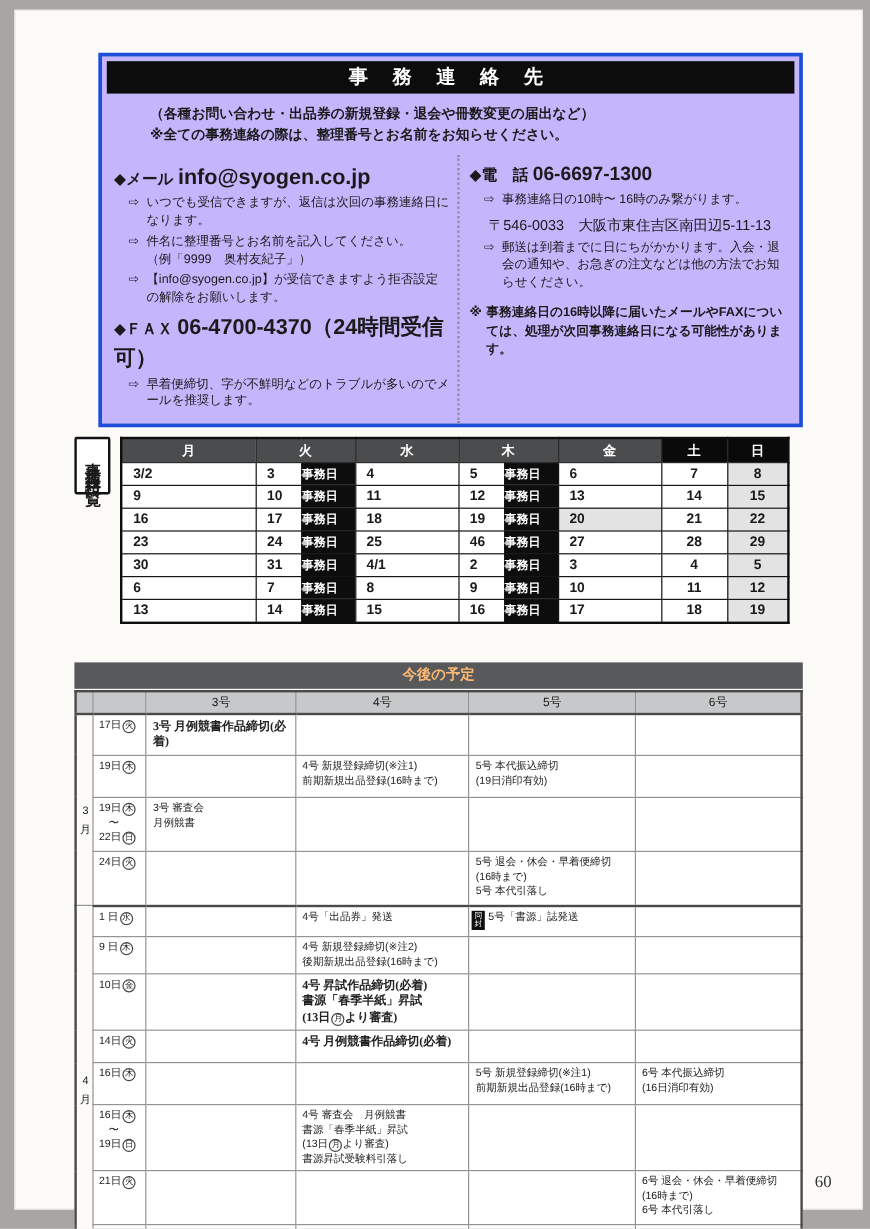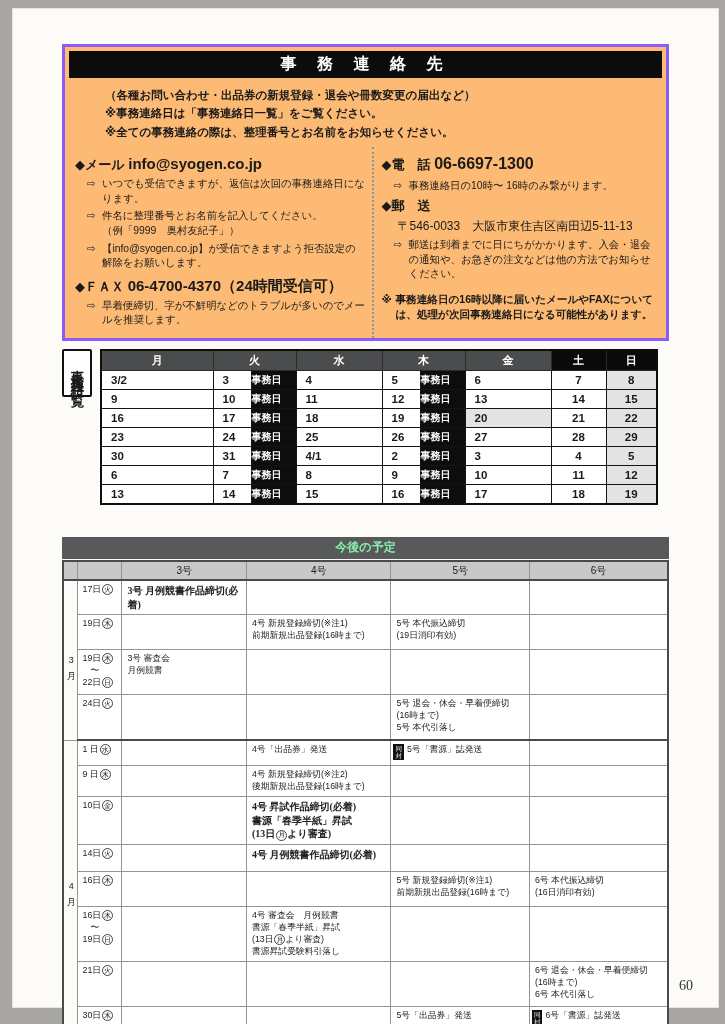--- a/index.html
+++ b/index.html
@@ -12,33 +12,33 @@
   .page{
     position:relative;box-sizing:border-box;
     width:707px;height:1000px;
     margin:8px 6px 16px 12px;
     background:#fcfbf8;
     box-shadow:inset 0 0 0 1px #e8e6e2;
     padding:36px 50px 0 50px;
   }
 
   
-  .contact-box{border:3px solid #8b5cf6;background:#fdba74;}
+  .contact-box{border:3px solid #1d4ed8;background:#c4b5fd;margin-left:20px;}
   .contact-title{
     background:#0c0c0c;color:#fff;margin:4px;padding:3px 0;
     text-align:center;font-size:16px;font-weight:bold;letter-spacing:8px;
   }
   .contact-intro{font-size:11.5px;font-weight:bold;line-height:1.6;padding:4px 0 6px 40px;}
   .contact-cols{display:flex;align-items:stretch;}
   .ccol{box-sizing:border-box;}
   .ccol.left{width:51%;padding:2px 6px 10px 10px;}
   .ccol.right{width:49%;border-left:2px dotted #8796a4;padding:2px 10px 10px 8px;}
   .method{margin-top:4px;}
   .method-head{font-size:13px;font-weight:bold;line-height:1.4;}
-  .method-value{font-size:15px;font-weight:bold;}
+  .method-value{font-size:18px;font-weight:bold;}
   .address-block{font-size:12px;font-weight:normal;margin:2px 0 2px 16px;line-height:1.5;}
   .address-block div:nth-child(2){margin-left:62px;}
   .note-row{display:flex;font-size:10.4px;line-height:1.4;margin:3px 0 0 12px;}
   .note-arrow{flex:0 0 15px;color:#222;}
   .note-text{flex:1;}
   .warning-note{display:flex;font-size:10.6px;font-weight:bold;line-height:1.45;margin-top:10px;}
   .warning-mark{flex:0 0 14px;}
 
   
   .calendar-wrap{display:flex;margin-top:8px;gap:8px;}
@@ -53,21 +53,21 @@
   .calendar th.wd{background:#4b4c4e;}
   .calendar th.we{background:#0a0a0a;}
   .calendar td{border:1px solid #151515;font-size:11.5px;font-weight:bold;height:18px;padding:0 0 0 9px;}
   .calendar td.c{text-align:center;padding:0;}
   .calendar td.duty{background:#0d0d0d;color:#fff;font-size:10px;text-align:left;padding:0;font-weight:bold;}
   .calendar td.sun{background:#e3e3e3;}
   .calendar td.holiday{background:#e3e3e3;}
 
   
   .schedule-title{
-    margin-top:32px;background:#58595b;color:#86efac;
+    margin-top:32px;background:#58595b;color:#fdba74;
     text-align:center;font-size:12px;font-weight:bold;padding:2px 0 3px;
   }
   table.schedule{border-collapse:collapse;border:2px solid #4a4a4a;margin-top:1px;background:#fff;}
   .schedule th,.schedule td{border:1px solid #949494;}
   .schedule thead th{background:#c7c8c9;font-size:10px;font-weight:normal;height:15px;border-bottom:2px solid #4a4a4a;}
   .schedule td{vertical-align:top;font-size:8.8px;line-height:1.35;padding:3px 5px;color:#222;}
   .schedule td.date{padding:3px 1px 3px 4px;white-space:nowrap;}
   .schedule td.date .tilde{margin-left:8px;}
   .schedule th.month{
     writing-mode:vertical-rl;text-orientation:upright;
@@ -93,21 +93,20 @@
 </style>
 </head>
 <body>
 
 <div class="page">
 
   <div class="contact-box">
     <div class="contact-title">事 務 連 絡 先</div>
     <div class="contact-intro">
       <div>（各種お問い合わせ・出品券の新規登録・退会や冊数変更の届出など）</div>
-      <div>※事務連絡日は「事務連絡日一覧」をご覧ください。</div>
       <div>※全ての事務連絡の際は、整理番号とお名前をお知らせください。</div>
     </div>
     <div class="contact-cols">
       <div class="ccol left">
         <div class="method">
           <div class="method-head">
             <span>◆メール</span>
             <span class="method-value">info@syogen.co.jp</span>
           </div>
           <div>
@@ -156,21 +155,20 @@
           <div>
               <div class="note-row">
                 <span class="note-arrow">⇨</span>
                 <div class="note-text">
                   <div>事務連絡日の10時〜 16時のみ繋がります。</div>
                 </div>
               </div>
             </div>
         </div>
         <div class="method">
-          <div class="method-head">◆郵　送</div>
           <div class="address-block">
               <div>〒546-0033　大阪市東住吉区南田辺5-11-13</div>
             </div>
           <div>
               <div class="note-row">
                 <span class="note-arrow">⇨</span>
                 <div class="note-text">
                   <div>郵送は到着までに日にちがかかります。入会・退会の通知や、お急ぎの注文などは他の方法でお知らせください。</div>
                 </div>
               </div>
@@ -241,21 +239,21 @@
             <td class="duty">事務日</td>
             <td class="holiday">20</td>
             <td class="c">21</td>
             <td class="c sun">22</td>
           </tr>
           <tr>
             <td>23</td>
             <td>24</td>
             <td class="duty">事務日</td>
             <td>25</td>
-            <td>26</td>
+            <td>46</td>
             <td class="duty">事務日</td>
             <td>27</td>
             <td class="c">28</td>
             <td class="c sun">29</td>
           </tr>
           <tr>
             <td>30</td>
             <td>31</td>
             <td class="duty">事務日</td>
             <td>4/1</td>

